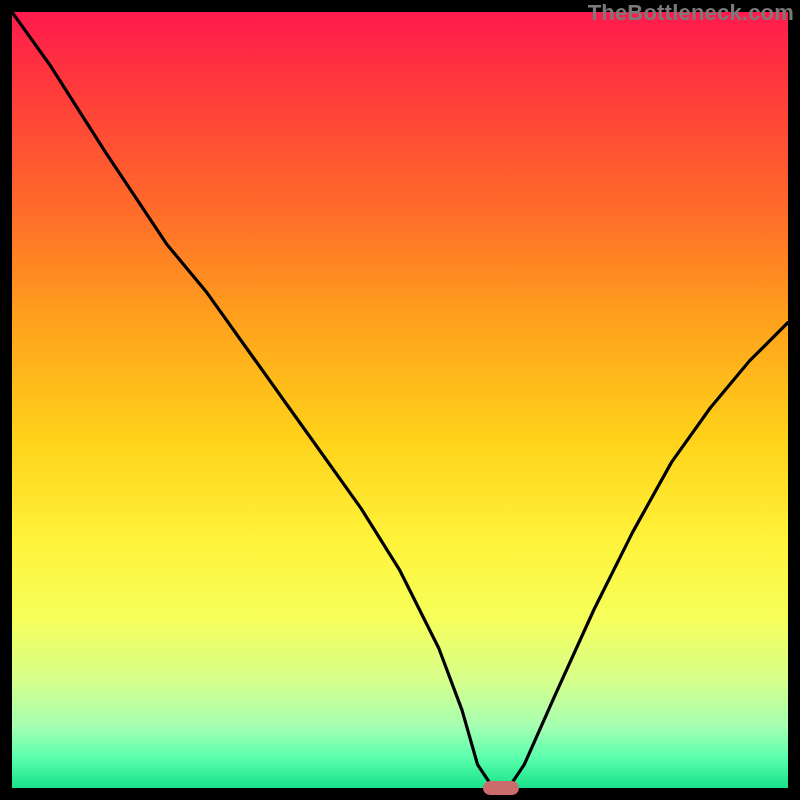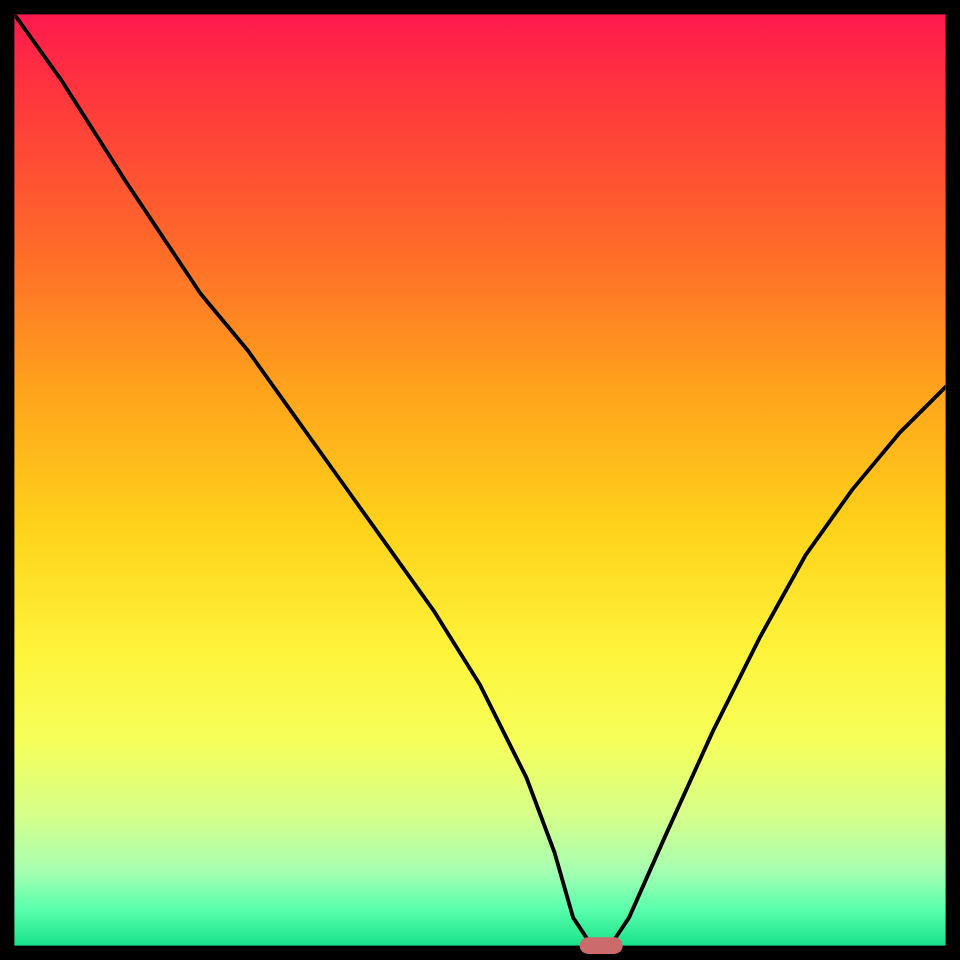--- a/index.html
+++ b/index.html
@@ -71,13 +71,14 @@
 
 <div class="frame">
   <div class="plot-area"></div>
 
   <svg class="curve" viewBox="0 0 776 776" preserveAspectRatio="none">
     <path id="curve-path" fill="none" stroke="#000" stroke-width="3.2" stroke-linejoin="round" stroke-linecap="round" d="M0.0 0.0 L38.8 54.3 L93.1 139.7 L155.2 232.8 L194.0 279.4 L232.8 333.7 L271.6 388.0 L310.4 442.3 L349.2 496.6 L388.0 558.7 L426.8 636.3 L450.1 698.4 L465.6 752.7 L481.1 776.0 L496.6 776.0 L512.2 752.7 L543.2 682.9 L582.0 597.5 L620.8 519.9 L659.6 450.1 L698.4 395.8 L737.2 349.2 L776.0 310.4"></path>
   </svg>
 
   <div class="marker" id="marker" style="left: 500.88px; top: 788px;"></div>
 
+  <div class="watermark">TheBottleneck.com</div>
 </div>
 
 </body></html>

